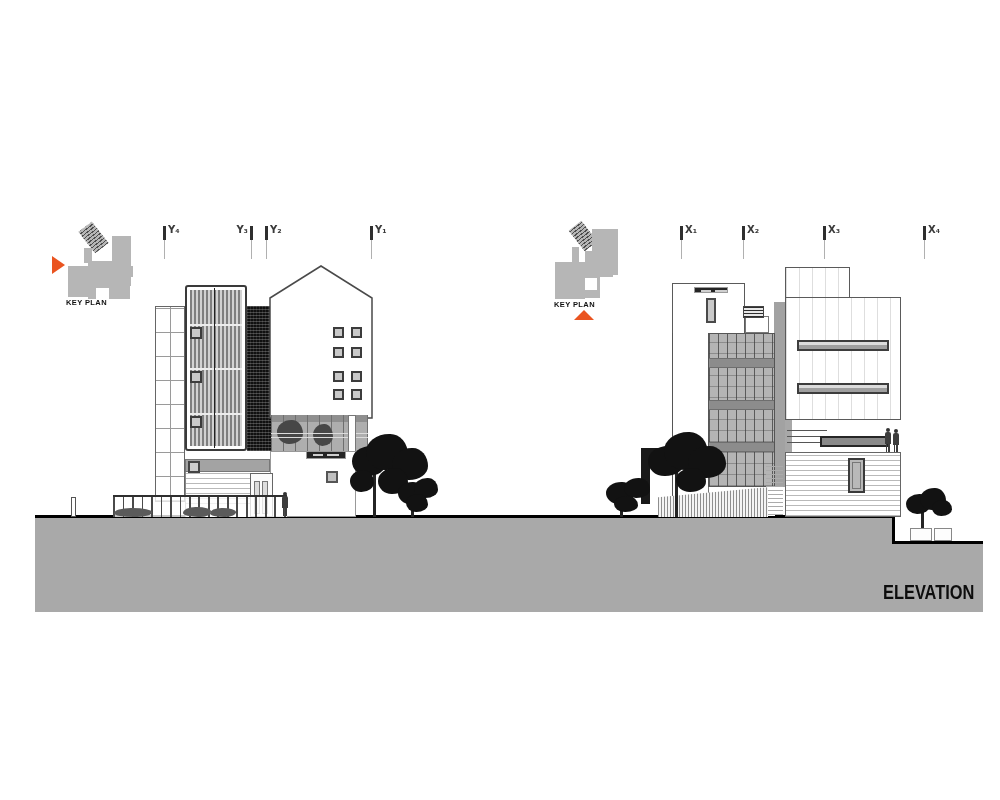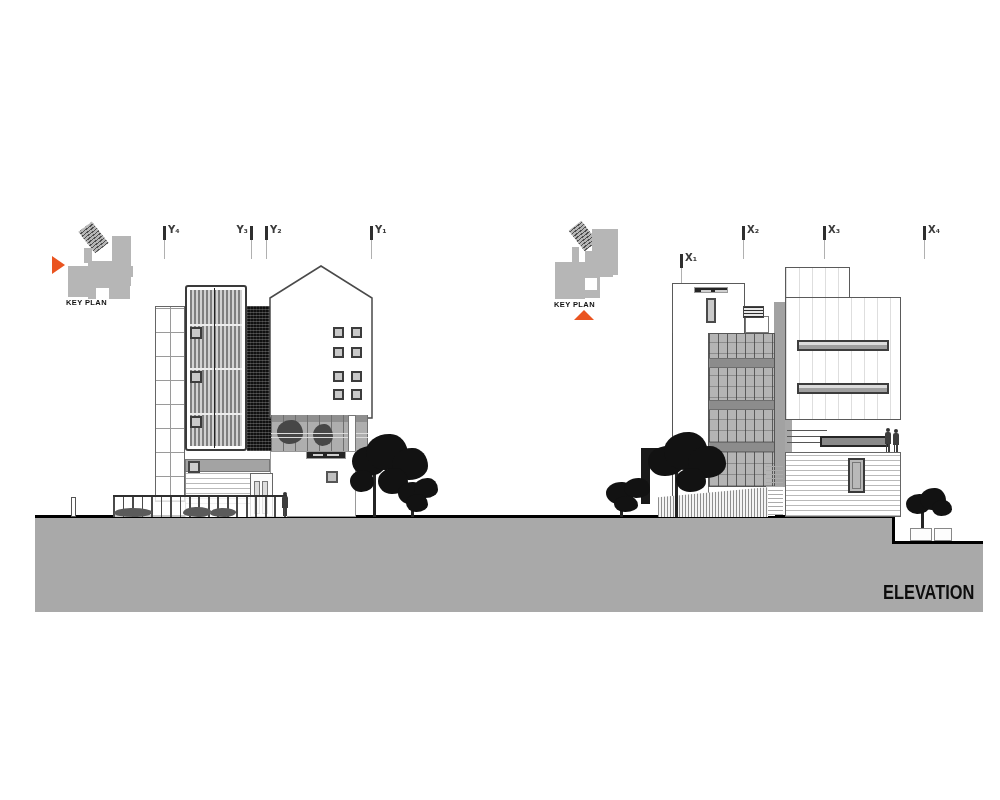--- a/index.html
+++ b/index.html
@@ -118,21 +118,21 @@
     <div class="mk-line"></div>
     <div class="mk-tick"></div>
     <span class="mk-label">Y₂</span>
   </div>
   <div class="marker" style="left:370px;">
     <div class="mk-line"></div>
     <div class="mk-tick"></div>
     <span class="mk-label">Y₁</span>
   </div>
 
-  <div class="marker" style="left:680px;margin-top:28px;">
+  <div class="marker" style="left:680px;">
     <div class="mk-line"></div>
     <div class="mk-tick"></div>
     <span class="mk-label">X₁</span>
   </div>
   <div class="marker" style="left:742px;">
     <div class="mk-line"></div>
     <div class="mk-tick"></div>
     <span class="mk-label">X₂</span>
   </div>
   <div class="marker" style="left:823px;">

